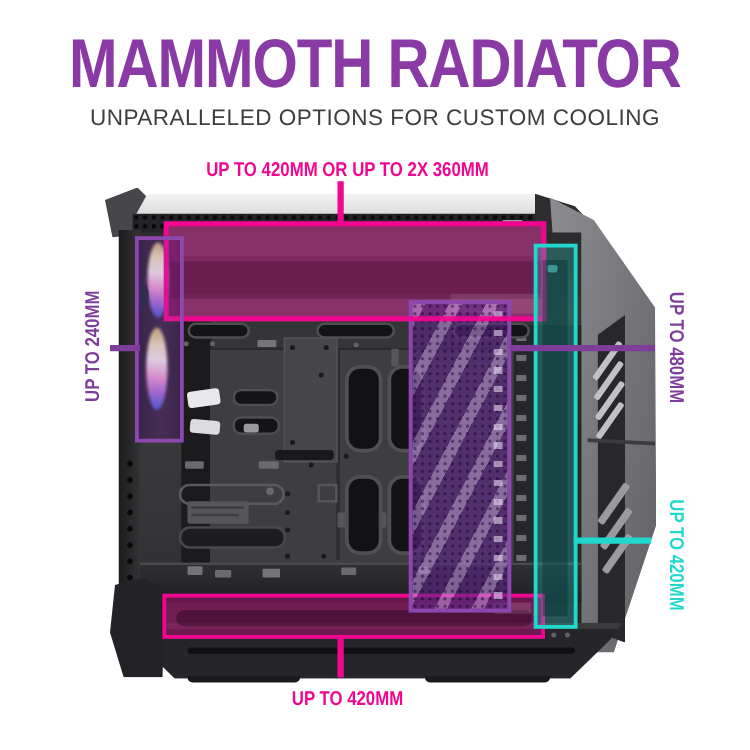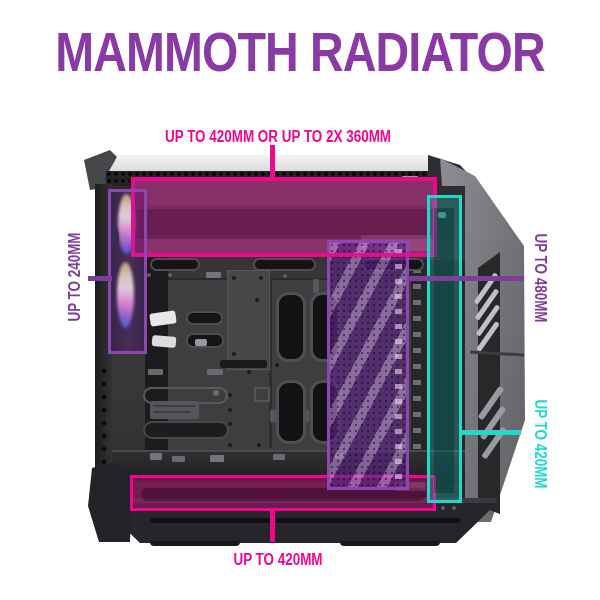--- a/index.html
+++ b/index.html
@@ -30,20 +30,21 @@
   .slash{position:absolute;height:5px;border-radius:2px;background:#c0c0c5;transform:rotate(-55deg);}
   .fan{position:absolute;border-radius:50%;filter:blur(1.4px);
        background:linear-gradient(185deg,#c9b36a 0%,#efe6be 22%,#f2f0ec 40%,#ec9fd4 60%,#a86fd4 78%,#5560d8 94%);}
 </style>
 </head>
 <body>
 
 <div class="stage">
 
   <div class="title">MAMMOTH RADIATOR</div>
+  <div class="subtitle">UNPARALLELED OPTIONS FOR CUSTOM COOLING</div>
 
   <div class="abs" style="left:0;top:0;width:600px;height:600px;">
 
     <div class="abs" style="left:84px;top:150px;width:34px;height:40px;background:#47474b;
                 clip-path:polygon(0px 10px,26px 0px,34px 8px,32px 36px,6px 40px);"></div>
 
     <div class="abs" style="left:98px;top:155px;width:344px;height:18px;
                 background:linear-gradient(180deg,#f4f4f4,#d9d9db);
                 clip-path:polygon(10px 18px,20px 0,334px 0,344px 18px);"></div>
 

